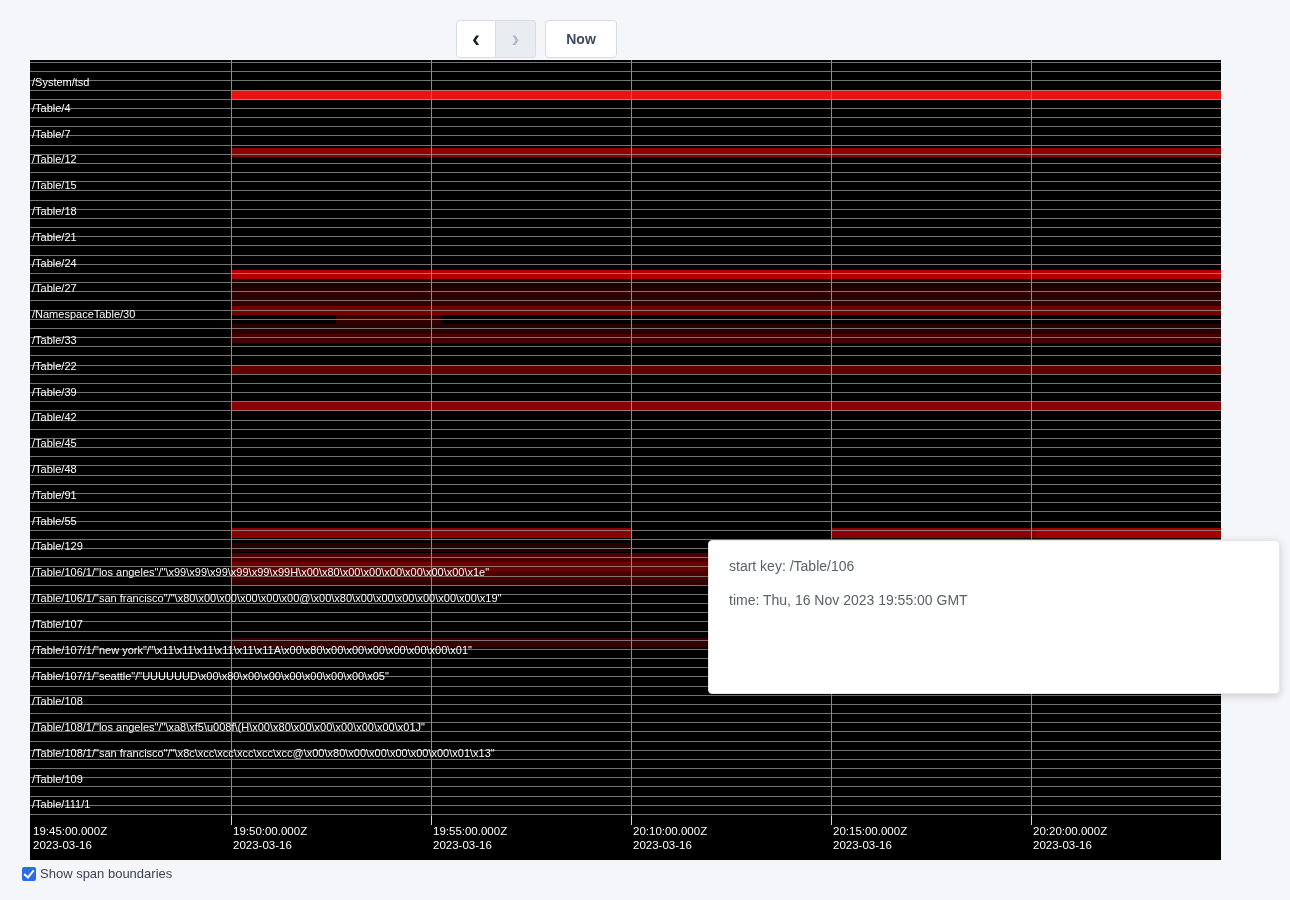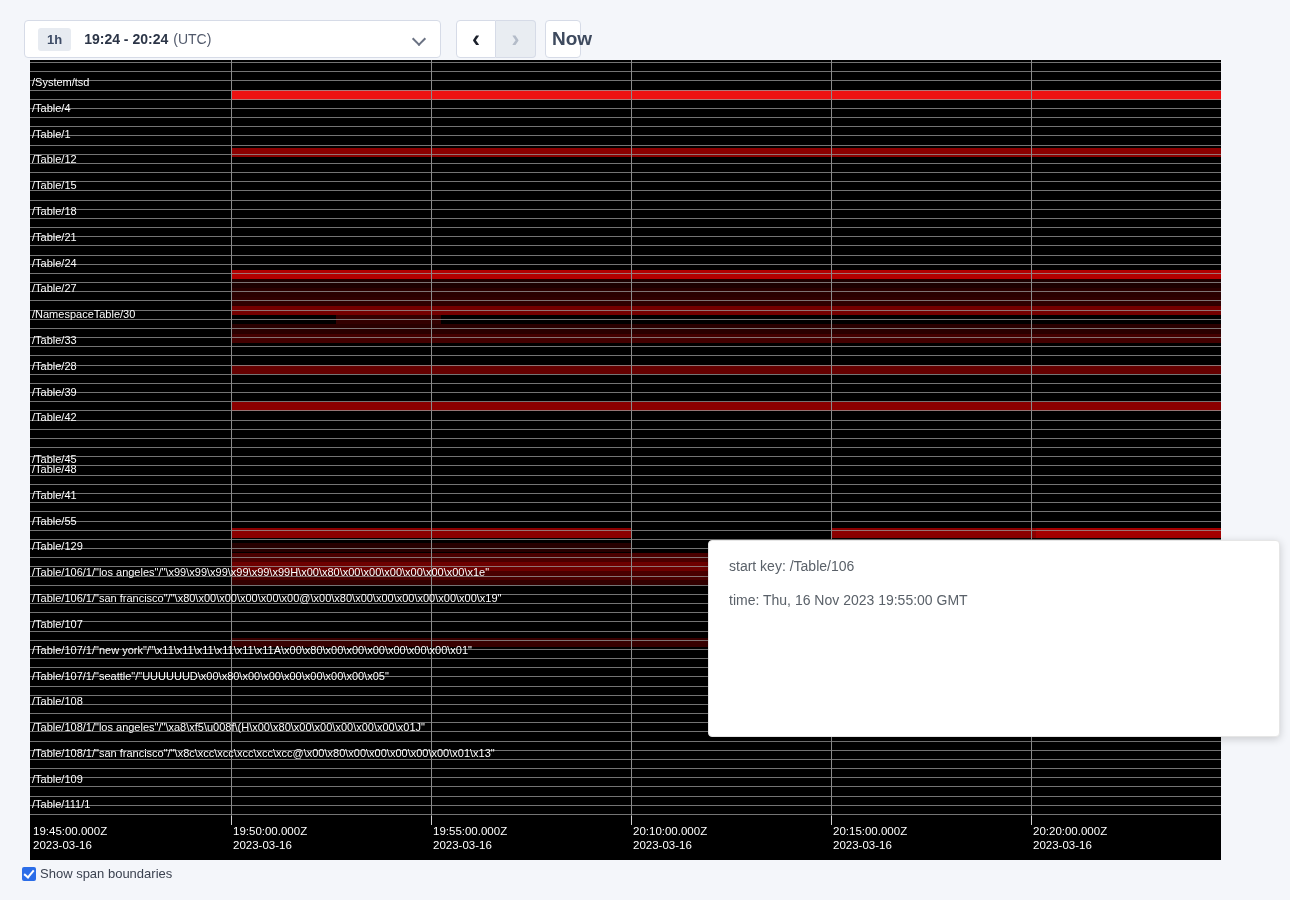--- a/index.html
+++ b/index.html
@@ -14,59 +14,53 @@
   .range-text{margin-left:13px;font-size:14px;font-weight:700;color:#2c3547;}
   .range-suffix{margin-left:5px;font-size:14px;color:#51596b;}
   .chev-down{position:absolute;right:16px;top:13px;width:8px;height:8px;border-right:2px solid #6a7283;
     border-bottom:2px solid #6a7283;transform:rotate(45deg);}
   .nav-group{position:absolute;left:456px;top:20px;height:38px;display:flex;}
   .nav-btn{width:40px;height:38px;box-sizing:border-box;border:1px solid #d6dbe7;background:#fff;
     font-size:24px;font-weight:700;color:#1b202b;display:flex;align-items:center;justify-content:center;
     cursor:pointer;padding:0;line-height:1;}
   .nav-btn.prev{border-radius:4px 0 0 4px;}
   .nav-btn.next{border-radius:0 4px 4px 0;background:#e9edf2;color:#b4bcc9;border-left:none;}
-  .now-btn{position:absolute;left:545px;top:20px;width:36px;height:38px;box-sizing:border-box;
-    background:#fff;border:1px solid #d6dbe7;border-radius:4px;font-size:19px;font-weight:700;
+  .now-btn{position:absolute;left:545px;top:20px;width:72px;height:38px;box-sizing:border-box;
+    background:#fff;border:1px solid #d6dbe7;border-radius:4px;font-size:14px;font-weight:700;
     color:#3e4a5e;cursor:pointer;}
 
   
   .canvas{position:absolute;left:30px;top:60px;width:1191px;height:800px;background:#000;}
   .hline{position:absolute;left:0;width:1191px;height:1px;background:#9b9b9b;opacity:.75;}
   .vline{position:absolute;top:0;width:1px;background:#8a8a8a;}
   .band{position:absolute;}
   .row-label{position:absolute;color:#fff;font-size:11px;white-space:nowrap;letter-spacing:0;}
   .axis-strip{position:absolute;left:0;top:761px;width:1191px;height:39px;background:#000;}
   .tick{position:absolute;width:1px;height:9px;background:#cfcfcf;top:756px;}
   .axis-label{position:absolute;color:#fff;font-size:11.5px;line-height:14px;white-space:nowrap;}
 
   
-  .tooltip{position:absolute;left:708px;top:540px;width:572px;height:197px;background:#fff;
+  .tooltip{position:absolute;left:708px;top:540px;width:572px;height:154px;background:#fff;
     border:1px solid #e6e6e6;border-radius:4px;box-shadow:0 2px 8px rgba(0,0,0,.18);
     box-sizing:border-box;padding:8px 0 0 20px;overflow:hidden;}
   .tooltip .tip-line{font-size:14px;color:#5a6169;line-height:34px;white-space:nowrap;}
 
   
   .footer{position:absolute;left:22px;top:866px;display:flex;align-items:center;}
   .checkbox{position:relative;width:14px;height:14px;background:#2b6de8;border-radius:2px;cursor:pointer;}
   .checkbox::after{content:"";position:absolute;left:4px;top:1px;width:4px;height:8px;
     border-right:2px solid #fff;border-bottom:2px solid #fff;transform:rotate(40deg);}
   .checkbox-label{margin-left:4px;font-size:13px;color:#3b4250;}
 </style>
 </head>
 <body>
 
 <div class="page">
 
   <div class="toolbar">
-    <div class="time-selector">
-      <span class="range-badge">1h</span>
-      <span class="range-text">19:24 - 20:24</span>
-      <span class="range-suffix">(UTC)</span>
-      <span class="chev-down"></span>
-    </div>
     <div class="nav-group">
       <button class="nav-btn prev">‹</button>
       <button class="nav-btn next">›</button>
     </div>
     <button class="now-btn">Now</button>
   </div>
 
   <div class="canvas" id="canvas">
       <div class="band" style="left: 201px; top: 30px; width: 990px; height: 10px; background: rgb(237, 18, 18);"></div>
       <div class="band" style="left: 201px; top: 88px; width: 990px; height: 9px; background: rgb(139, 0, 0);"></div>
@@ -172,35 +166,35 @@
       <div class="hline" style="top: 736px;"></div>
       <div class="hline" style="top: 745px;"></div>
       <div class="hline" style="top: 754px;"></div>
       <div class="vline" style="left: 201px; height: 766px;"></div>
       <div class="vline" style="left: 401px; height: 766px;"></div>
       <div class="vline" style="left: 601px; height: 766px;"></div>
       <div class="vline" style="left: 801px; height: 766px;"></div>
       <div class="vline" style="left: 1001px; height: 766px;"></div>
       <div class="row-label" style="left: 2px; top: 16px;">/System/tsd</div>
       <div class="row-label" style="left: 2px; top: 42px;">/Table/4</div>
-      <div class="row-label" style="left: 2px; top: 68px;">/Table/1</div>
+      <div class="row-label" style="left: 2px; top: 68px;">/Table/7</div>
       <div class="row-label" style="left: 2px; top: 93px;">/Table/12</div>
       <div class="row-label" style="left: 2px; top: 119px;">/Table/15</div>
       <div class="row-label" style="left: 2px; top: 145px;">/Table/18</div>
       <div class="row-label" style="left: 2px; top: 171px;">/Table/21</div>
       <div class="row-label" style="left: 2px; top: 197px;">/Table/24</div>
       <div class="row-label" style="left: 2px; top: 222px;">/Table/27</div>
       <div class="row-label" style="left: 2px; top: 248px;">/NamespaceTable/30</div>
       <div class="row-label" style="left: 2px; top: 274px;">/Table/33</div>
-      <div class="row-label" style="left: 2px; top: 300px;">/Table/28</div>
+      <div class="row-label" style="left: 2px; top: 300px;">/Table/22</div>
       <div class="row-label" style="left: 2px; top: 326px;">/Table/39</div>
       <div class="row-label" style="left: 2px; top: 351px;">/Table/42</div>
-      <div class="row-label" style="left: 2px; top: 377px; margin-top: 16px;">/Table/45</div>
+      <div class="row-label" style="left: 2px; top: 377px;">/Table/45</div>
       <div class="row-label" style="left: 2px; top: 403px;">/Table/48</div>
-      <div class="row-label" style="left: 2px; top: 429px;">/Table/41</div>
+      <div class="row-label" style="left: 2px; top: 429px;">/Table/91</div>
       <div class="row-label" style="left: 2px; top: 455px;">/Table/55</div>
       <div class="row-label" style="left: 2px; top: 480px;">/Table/129</div>
       <div class="row-label" style="left: 2px; top: 506px;">/Table/106/1/"los angeles"/"\x99\x99\x99\x99\x99\x99H\x00\x80\x00\x00\x00\x00\x00\x00\x1e"</div>
       <div class="row-label" style="left: 2px; top: 532px;">/Table/106/1/"san francisco"/"\x80\x00\x00\x00\x00\x00@\x00\x80\x00\x00\x00\x00\x00\x00\x19"</div>
       <div class="row-label" style="left: 2px; top: 558px;">/Table/107</div>
       <div class="row-label" style="left: 2px; top: 584px;">/Table/107/1/"new york"/"\x11\x11\x11\x11\x11\x11A\x00\x80\x00\x00\x00\x00\x00\x00\x01"</div>
       <div class="row-label" style="left: 2px; top: 610px;">/Table/107/1/"seattle"/"UUUUUUD\x00\x80\x00\x00\x00\x00\x00\x00\x05"</div>
       <div class="row-label" style="left: 2px; top: 635px;">/Table/108</div>
       <div class="row-label" style="left: 2px; top: 661px;">/Table/108/1/"los angeles"/"\xa8\xf5\u008f\(H\x00\x80\x00\x00\x00\x00\x00\x01J"</div>
       <div class="row-label" style="left: 2px; top: 687px;">/Table/108/1/"san francisco"/"\x8c\xcc\xcc\xcc\xcc\xcc@\x00\x80\x00\x00\x00\x00\x00\x01\x13"</div>

